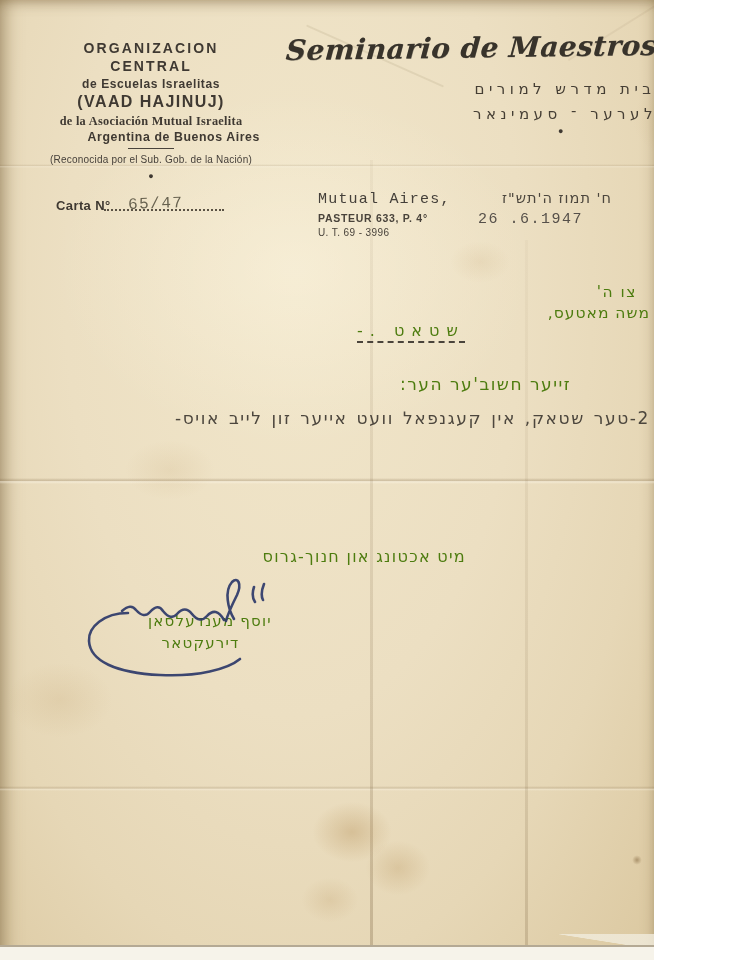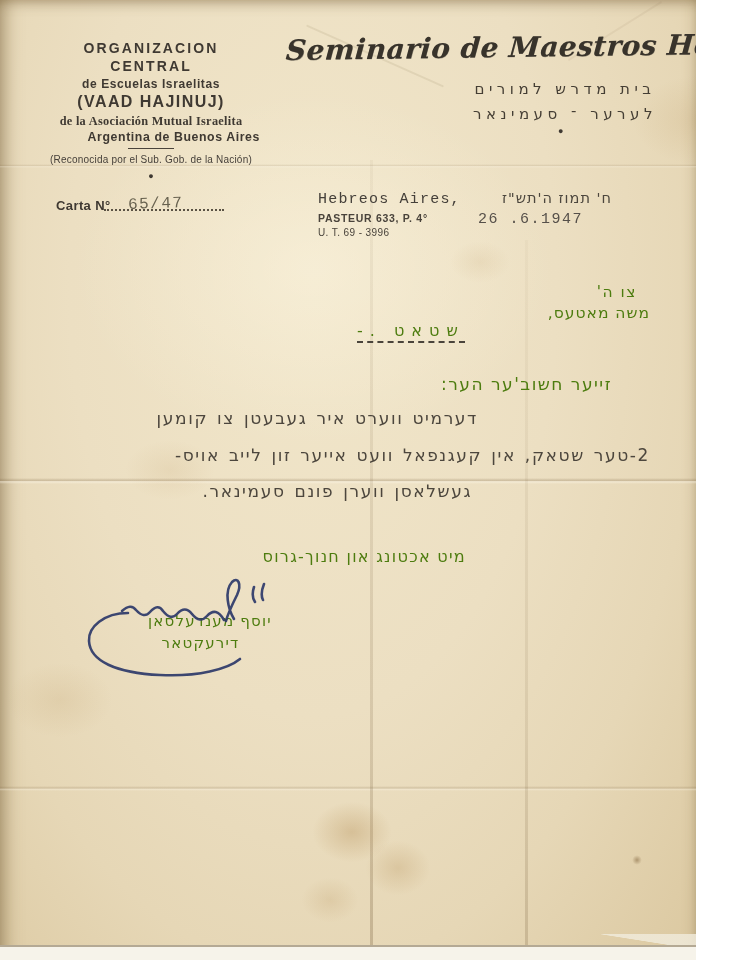--- a/index.html
+++ b/index.html
@@ -1,16 +1,16 @@
 <!DOCTYPE html>
 <html><head>
 <meta charset="utf-8">
 <style>
   html,body{margin:0;padding:0;background:#ffffff;}
-  .page{position:relative;width:654px;height:960px;overflow:hidden;font-family:"Liberation Sans",sans-serif;padding-left:42px;}
+  .page{position:relative;width:654px;height:960px;overflow:hidden;font-family:"Liberation Sans",sans-serif;}
   
   .paper{position:absolute;inset:0;
     background:
       radial-gradient(90px 60px at 700px 120px, rgba(170,128,66,.14), transparent 75%),
       radial-gradient(70px 50px at 60px 700px, rgba(170,128,66,.12), transparent 75%),
       radial-gradient(300px 220px at 45% 28%, rgba(255,249,231,.38), transparent 80%),
       radial-gradient(ellipse at 45% 30%, #f1e6ca 0%, #ecdfc2 45%, #e6d7b6 72%, #dbc8a0 100%);
     box-shadow:
       inset 14px 0 18px -10px rgba(110,85,45,.55),
       inset -10px 0 14px -10px rgba(110,85,45,.35),
@@ -72,21 +72,21 @@
   .hebrew-date{position:absolute;left:470px;top:190px;width:142px;text-align:right;
     font-family:"DejaVu Sans",sans-serif;font-size:14.5px;letter-spacing:1px;color:#4c463d;}
   .civil-date{position:absolute;left:478px;top:211px;font-family:"Liberation Mono",monospace;
     font-size:15px;letter-spacing:1.5px;color:#56504a;}
   
   .typed-he{font-family:"DejaVu Sans",sans-serif;color:#4d7c0f;}
   .recipient-to{position:absolute;left:557px;top:283px;width:80px;text-align:right;font-size:15.5px;letter-spacing:1.5px;}
   .recipient-name{position:absolute;left:538px;top:304px;width:112px;text-align:right;font-size:15.5px;letter-spacing:1px;}
   .recipient-loc{position:absolute;left:357px;top:321px;font-size:16px;letter-spacing:7px;
     border-bottom:2px dashed #4a443b;padding-bottom:1px;}
-  .greeting{position:absolute;left:400px;top:374px;width:253px;text-align:center;font-size:17px;letter-spacing:1.5px;}
+  .greeting{position:absolute;left:400px;top:374px;width:253px;text-align:left;font-size:17px;letter-spacing:1.5px;}
   .body-par{position:absolute;left:60px;top:400px;width:598px;}
   .body-line{font-size:17px;letter-spacing:1.6px;word-spacing:2px;line-height:36.5px;text-align:right;
     font-family:"DejaVu Sans",sans-serif;color:#4c463d;}
   .bl1{padding-right:180px;}
   .bl3{padding-right:8px;}
   .bl4{padding-right:186px;}
   .closing{position:absolute;left:180px;top:547px;width:286px;text-align:right;font-size:16px;letter-spacing:1.3px;}
   
   .sig-svg{position:absolute;left:82px;top:575px;z-index:3;}
   .sig-name{position:absolute;left:148px;top:612px;width:132px;text-align:left;font-size:15px;letter-spacing:1.2px;z-index:2;}
@@ -125,38 +125,36 @@
   </div>
   <div class="title-bullet">●</div>
 
   <div class="carta">
     <span class="carta-label">Carta N°</span>
     <span class="carta-dots"></span>
     <span class="carta-number">65/47</span>
   </div>
 
   <div class="address-block">
-    <div class="addr-city">Hebreos Aires,</div>
+    <div class="addr-city">Mutual Aires,</div>
     <div class="addr-street">PASTEUR 633, P. 4°</div>
     <div class="addr-phone">U. T. 69 - 3996</div>
   </div>
 
   <div class="hebrew-date" dir="rtl">ח' תמוז ה'תש"ז</div>
   <div class="civil-date">26 .6.1947</div>
 
   <div class="typed-he recipient-to" dir="rtl">צו ה'</div>
   <div class="typed-he recipient-name" dir="rtl">משה מאטעס,</div>
   <div class="typed-he recipient-loc" dir="rtl">שטאט .-</div>
 
   <div class="typed-he greeting" dir="rtl">זייער חשוב'ער הער:</div>
 
   <div class="body-par" dir="rtl">
-    <div class="body-line bl1">דערמיט ווערט איר געבעטן צו קומען</div>
     <div class="body-line bl3">2-טער שטאק, אין קעגנפאל וועט אייער זון לייב אויס-</div>
-    <div class="body-line bl4">געשלאסן ווערן פונם סעמינאר.</div>
   </div>
 
   <div class="typed-he closing" dir="rtl">מיט אכטונג און חנוך-גרוס</div>
 
   <svg class="sig-svg" width="265" height="110" viewBox="0 0 265 110">
     <g fill="none" stroke="#2e3a6a" stroke-width="2.6" stroke-linecap="round" opacity="0.92">
       <path d="M152,44 C146,34 142,16 150,7 C156,1 160,9 155,20 C150,30 146,38 144,46"></path>
       <path d="M172,12 q-3,9 1,15 M182,9 q-4,10 -1,16"></path>
       <path d="M142,45 q-8,-14 -17,-4 q-7,8 -15,-2 q-7,-9 -15,0 q-6,7 -14,-3 q-5,-8 -13,1 q-6,7 -14,-2 q-5,-7 -14,1"></path>
       <path d="M46,38 C22,38 6,52 7,66 C8,86 34,98 78,100 C116,102 146,94 158,84"></path>

